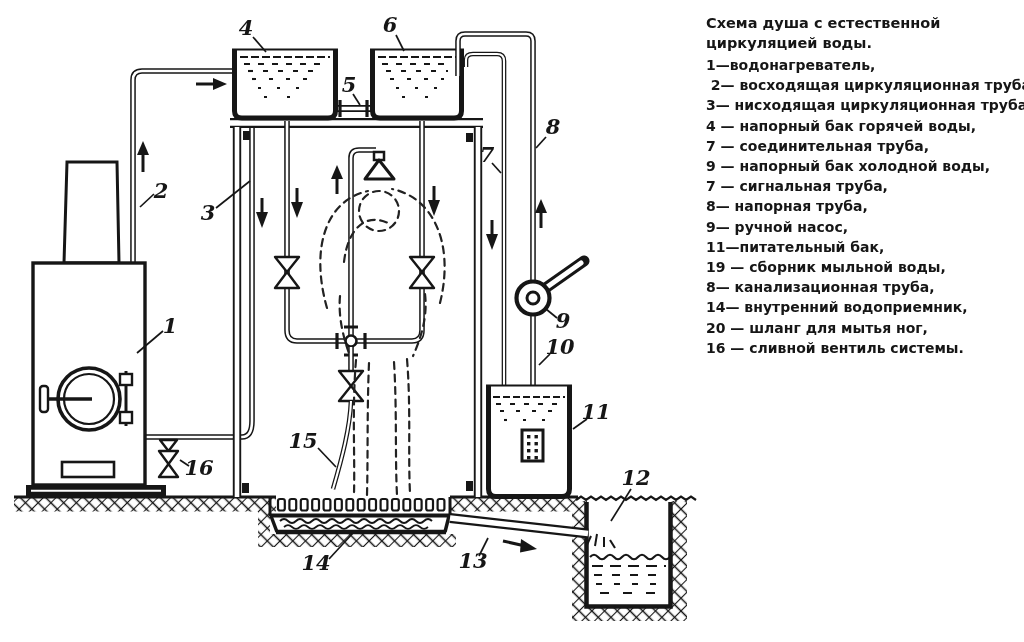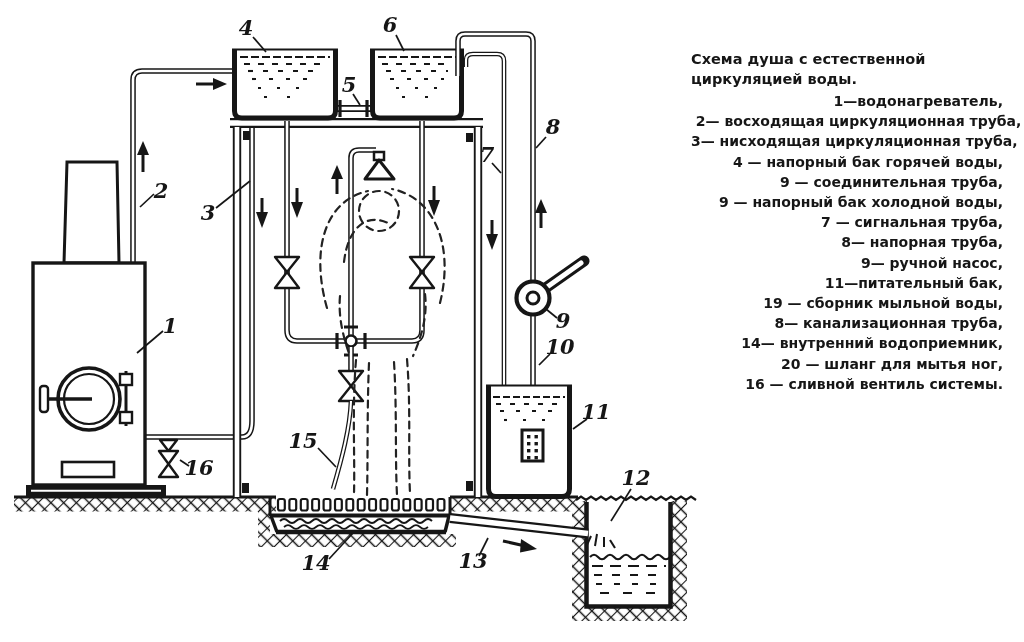--- a/index.html
+++ b/index.html
@@ -1,21 +1,21 @@
 <!DOCTYPE html>
 <html><head>
 <meta charset="utf-8">
 <style>
   html,body{margin:0;padding:0;background:#ffffff;}
   .stage{position:relative;width:1024px;height:642px;background:#ffffff;overflow:hidden;
          font-family:"DejaVu Sans",sans-serif;color:#161616;}
   .schematic{position:absolute;left:0;top:0;}
-  .legend{position:absolute;left:691px;top:13px;width:312px;margin-top:36px;}
+  .legend{position:absolute;left:706px;top:13px;width:312px;}
   .legend-title{font-size:14.5px;font-weight:700;line-height:20px;white-space:normal;}
-  .legend-items{margin-top:2px;text-align:right;}
+  .legend-items{margin-top:2px;}
   .legend-item{font-size:14px;font-weight:700;line-height:20.2px;white-space:pre;}
   
   .po{fill:none;stroke:#161616;stroke-width:5.6;}
   .pi{fill:none;stroke:#ffffff;stroke-width:2.6;}
   .po2{fill:none;stroke:#161616;stroke-width:4.6;}
   .pi2{fill:none;stroke:#ffffff;stroke-width:2.1;}
   .wo{fill:none;stroke:#161616;stroke-width:8.4;}
   .wi{fill:none;stroke:#ffffff;stroke-width:4.6;}
   .bo{fill:none;stroke:#161616;stroke-width:10;}
   .bi{fill:none;stroke:#ffffff;stroke-width:5.4;}
@@ -363,21 +363,21 @@
 </svg>
 
 <div class="legend">
   <div class="legend-title">Схема душа с естественной циркуляцией воды.</div>
   <div class="legend-items">
 
   <div class="legend-item">1—водонагреватель,</div>
         <div class="legend-item"> 2— восходящая циркуляционная труба,</div>
         <div class="legend-item">3— нисходящая циркуляционная труба,</div>
         <div class="legend-item">4 — напорный бак горячей воды,</div>
-        <div class="legend-item">9 — соединительная труба,</div>
+        <div class="legend-item">7 — соединительная труба,</div>
         <div class="legend-item">9 — напорный бак холодной воды,</div>
         <div class="legend-item">7 — сигнальная труба,</div>
         <div class="legend-item">8— напорная труба,</div>
         <div class="legend-item">9— ручной насос,</div>
         <div class="legend-item">11—питательный бак,</div>
         <div class="legend-item">19 — сборник мыльной воды,</div>
         <div class="legend-item">8— канализационная труба,</div>
         <div class="legend-item">14— внутренний водоприемник,</div>
         <div class="legend-item">20 — шланг для мытья ног,</div>
         <div class="legend-item">16 — сливной вентиль системы.</div>

